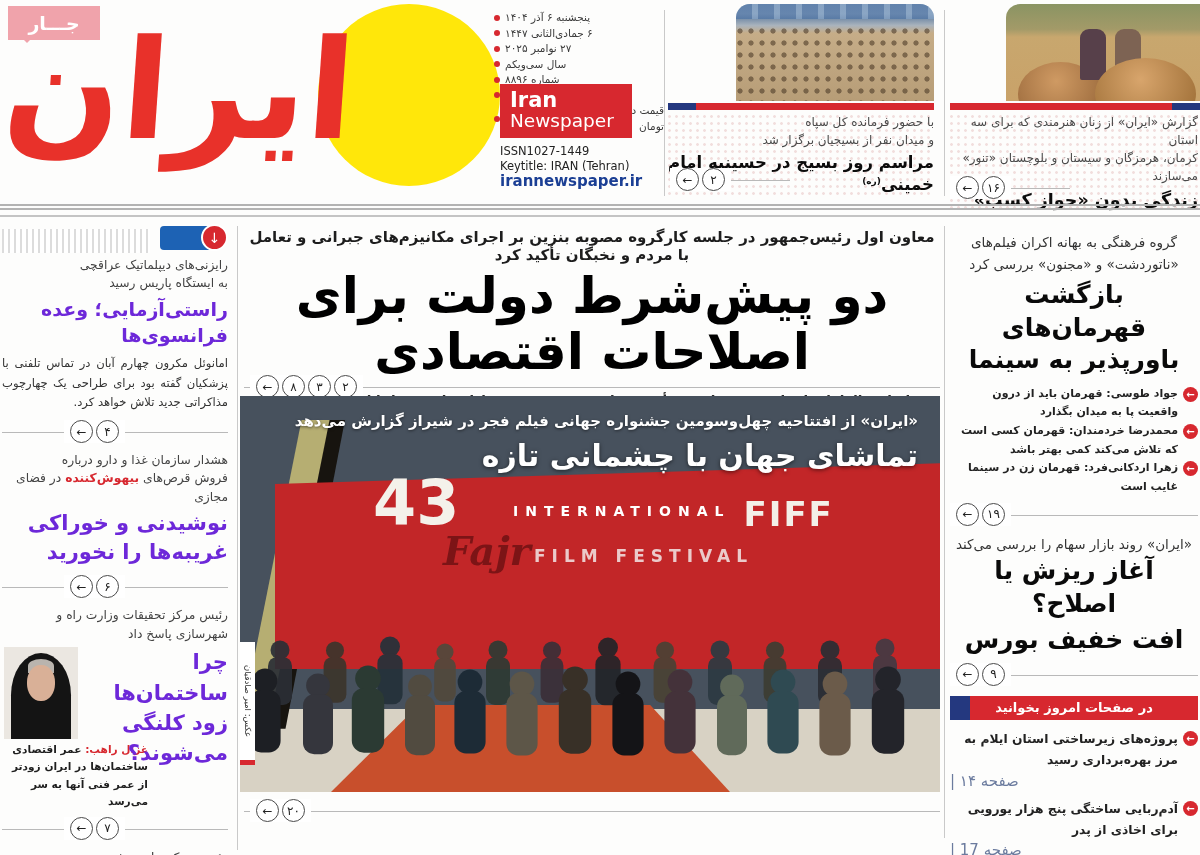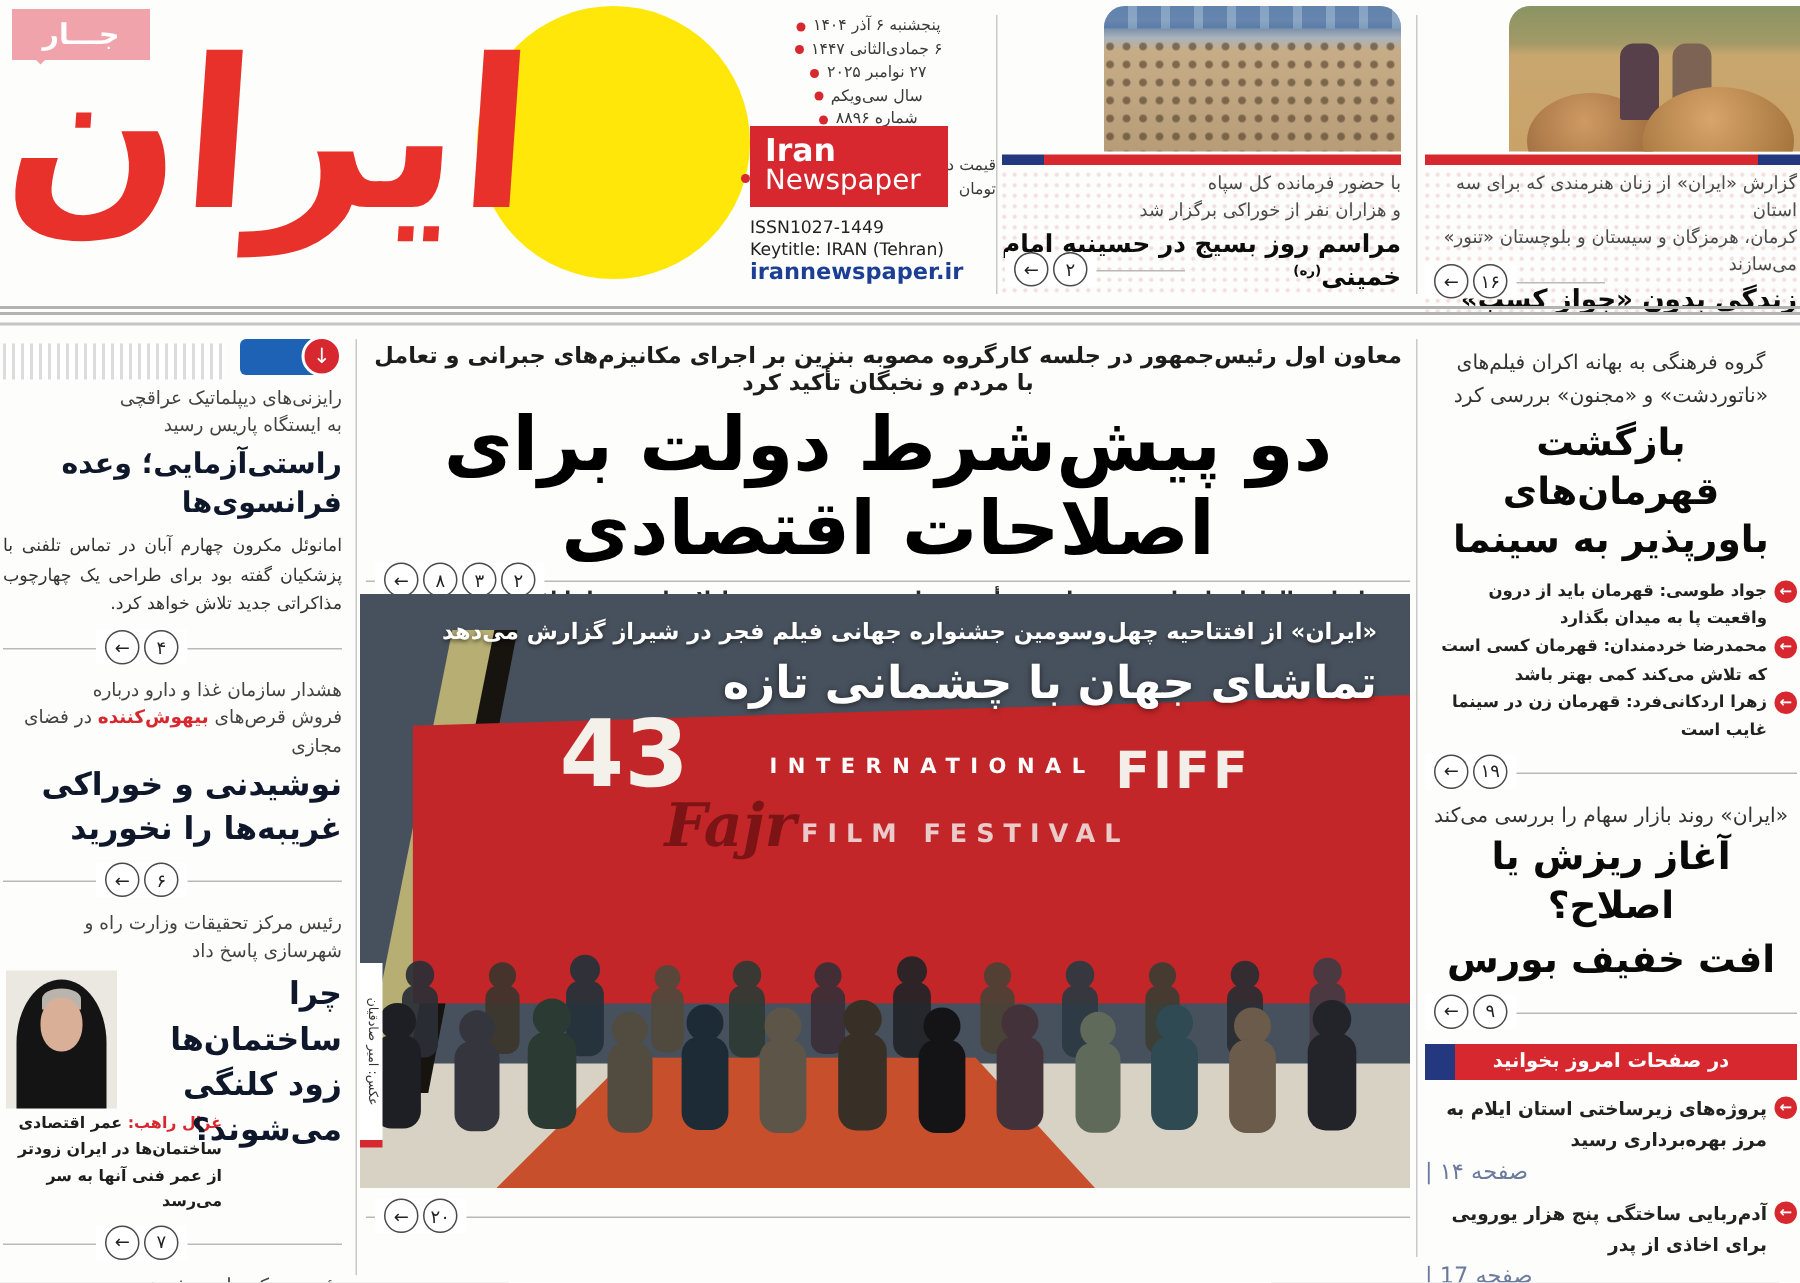--- a/index.html
+++ b/index.html
@@ -13,21 +13,21 @@
   .jaaar{left:8px;top:6px;width:92px;height:34px;background:#f0a3ab;color:#fff;
          font-weight:700;font-size:19px;display:flex;align-items:center;justify-content:center;}
   .jaaar:after{content:"";position:absolute;left:14px;bottom:-8px;border:5px solid transparent;border-top-color:#f0a3ab;}
 
   
   .yellow-circle{left:318px;top:4px;width:182px;height:182px;border-radius:50%;background:#ffe70a;}
   .logo{left:-6px;top:-4px;width:370px;height:200px;font-size:138px;font-weight:700;color:#e8312a;
         line-height:190px;text-align:center;transform:skewX(-4deg);z-index:2;}
   .dates{left:494px;top:10px;width:170px;}
   .daterow{display:flex;flex-direction:row-reverse;align-items:center;gap:5px;font-size:10.5px;
-           color:#3a3a3a;line-height:15.5px;justify-content:center;direction:rtl;}
+           color:#3a3a3a;line-height:15.5px;justify-content:flex-start;direction:rtl;}
   .dot{width:6px;height:6px;border-radius:50%;background:#d7282f;flex:0 0 auto;}
   .brandbox{left:500px;top:84px;width:132px;height:54px;background:#d7282f;color:#fff;direction:ltr;
             padding:5px 10px;box-sizing:border-box;}
   .brand1{font-size:21px;font-weight:700;line-height:22px;}
   .brand2{font-size:18.5px;line-height:20px;}
   .issn{left:500px;top:144px;direction:ltr;text-align:left;font-size:11.5px;color:#222;line-height:15px;}
   .site{font-size:15px;font-weight:700;color:#1b3f94;}
 
   .vline{width:1px;background:#c9c9c9;}
 
@@ -97,21 +97,21 @@
            text-shadow:0 1px 4px rgba(0,0,0,.6);direction:rtl;}
   .credit{position:absolute;left:0;bottom:8%;width:15px;height:118px;background:#fff;
           writing-mode:vertical-rl;font-size:8.5px;color:#333;text-align:center;line-height:15px;}
   .credit:after{content:"";position:absolute;left:0;bottom:-5px;width:15px;height:5px;background:#d7282f;}
 
   
   .leftcol{left:0;top:224px;width:234px;padding:0 6px 0 2px;box-sizing:border-box;direction:rtl;text-align:right;}
   .rightcol{left:948px;top:224px;width:252px;padding:0 2px;box-sizing:border-box;direction:rtl;text-align:right;}
   .kick{font-size:12.3px;color:#434343;line-height:1.5;}
   .kred{color:#d7282f;font-weight:700;}
-  .lhead{font-size:19px;font-weight:700;color:#0f172a;line-height:1.38;margin-top:3px;}
+  .lhead{font-size:19px;font-weight:700;color:#6d28d9;line-height:1.38;margin-top:3px;}
   .body{font-size:11.6px;color:#333;line-height:1.66;text-align:justify;margin-top:6px;}
   .capname{color:#d7282f;font-weight:700;}
   .cap{font-size:10.6px;font-weight:700;color:#1e1e1e;line-height:1.65;}
 
   .iconrow{position:relative;height:32px;}
   .hatch{position:absolute;left:0;top:5px;width:148px;height:24px;
          background:repeating-linear-gradient(90deg,#dcdcdc 0 2px,#fff 2px 6px);}
   .flag{position:absolute;left:158px;top:2px;width:58px;height:24px;background:#1d62b4;border-radius:4px;}
   .flag .fc{position:absolute;right:-10px;top:-2px;width:27px;height:27px;border-radius:50%;background:#d7282f;
             border:2px solid #fff;color:#fff;font-size:14px;display:flex;align-items:center;justify-content:center;box-sizing:border-box;}
@@ -185,21 +185,21 @@
     <div class="site">irannewspaper.ir</div>
   </div>
 
   <div class="abs vline" style="left:664px;top:10px;height:186px;"></div>
   <div class="abs vline" style="left:944px;top:10px;height:186px;"></div>
 
   <div class="abs tphoto basij-ph"></div>
   <div class="abs redbar" style="left:668px;width:266px;background:linear-gradient(90deg,#24387f 0 28px,#d7282f 28px);"></div>
   <div class="abs rtl dotted" style="left:666px;top:113px;width:268px;">
     <div class="tkicker">با حضور فرمانده کل سپاه</div>
-    <div class="tkicker">و هزاران نفر از خوراکی برگزار شد</div>
+    <div class="tkicker">و میدان نفر از بسیجیان برگزار شد</div>
     <div class="thead" style="margin-top:3px;"><span>مراسم روز بسیج در حسینیه امام خمینی</span><sup class="rh">(ره)</sup></div>
   </div>
   <div class="abs" style="left:670px;top:168px;width:120px;">
     <div class="prow">
         <div class="pcircles" style="left:0;">
       <span class="pc">←</span>
       <span class="pc">۲</span>
     </div>
       </div>
   </div>

